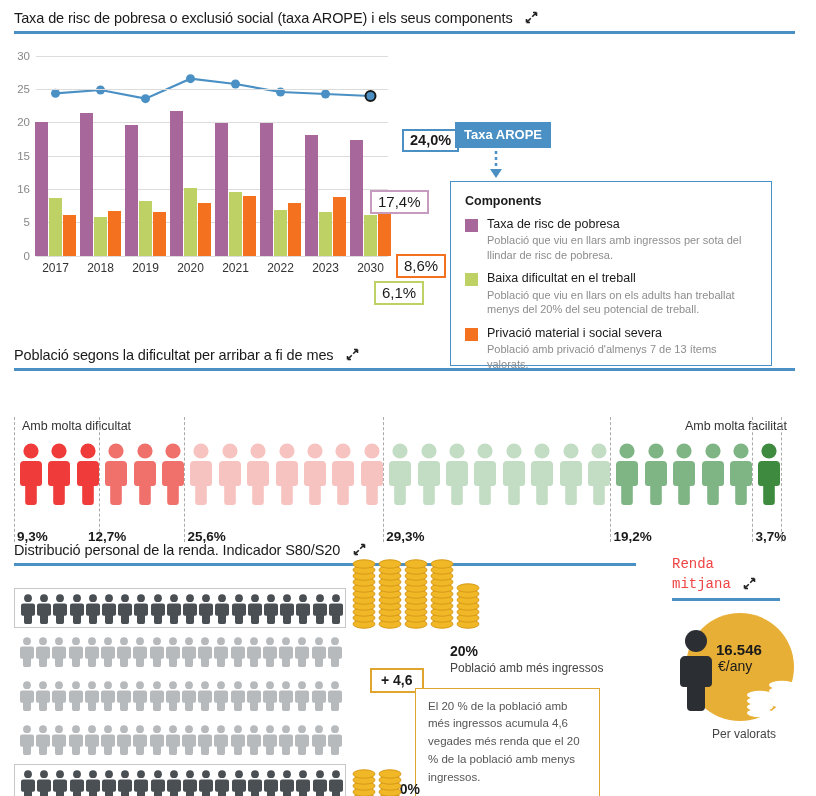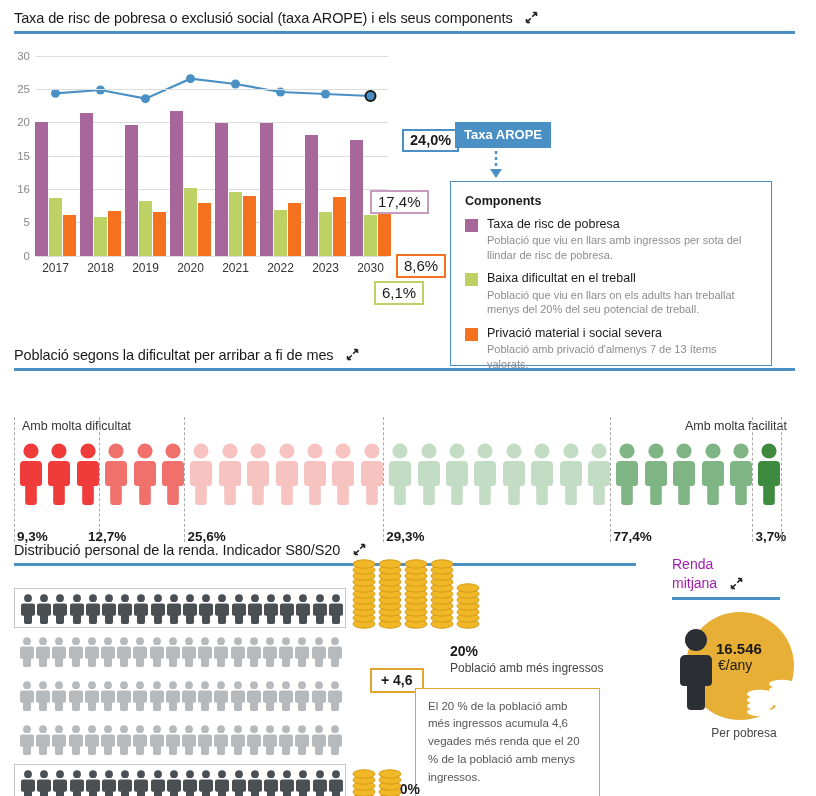--- a/index.html
+++ b/index.html
@@ -254,23 +254,24 @@
   }
 
   
   #sec-renda {
     position: absolute;
     left: 672px; top: 556px;
     width: 144px;
   }
   .renda-title {
     font-size: 14px;
-    color: #a21caf;
+    color: #ef4444;
     line-height: 1.25;
     white-space: nowrap;
+    font-family: Liberation Mono, monospace;
   }
   .renda-rule {
     height: 2.5px;
     background: #4a90c4;
     margin-top: 5px;
     width: 108px;
   }
   #renda-graphic {
     position: relative;
     margin-top: 10px;
@@ -544,21 +545,21 @@
           <path d="M4,18 h14 a4,4 0 0 1 4,4 v18 a3,3 0 0 1 -3,3 h-2.2 v16 a3,3 0 0 1 -3,3 h-5.6 a3,3 0 0 1 -3,-3 v-16 h-2.2 a3,3 0 0 1 -3,-3 v-18 a4,4 0 0 1 4,-4 z" fill="#7fb584"></path>
         </svg></div>
       <div class="person" style="left: 701.6px;"><svg viewBox="0 0 22 62" width="22" height="62">
           <circle cx="11" cy="8" r="7.6" fill="#7fb584"></circle>
           <path d="M4,18 h14 a4,4 0 0 1 4,4 v18 a3,3 0 0 1 -3,3 h-2.2 v16 a3,3 0 0 1 -3,3 h-5.6 a3,3 0 0 1 -3,-3 v-16 h-2.2 a3,3 0 0 1 -3,-3 v-18 a4,4 0 0 1 4,-4 z" fill="#7fb584"></path>
         </svg></div>
       <div class="person" style="left: 730px;"><svg viewBox="0 0 22 62" width="22" height="62">
           <circle cx="11" cy="8" r="7.6" fill="#7fb584"></circle>
           <path d="M4,18 h14 a4,4 0 0 1 4,4 v18 a3,3 0 0 1 -3,3 h-2.2 v16 a3,3 0 0 1 -3,3 h-5.6 a3,3 0 0 1 -3,-3 v-16 h-2.2 a3,3 0 0 1 -3,-3 v-18 a4,4 0 0 1 4,-4 z" fill="#7fb584"></path>
         </svg></div>
-      <div class="pct-label" style="left: 613.4px;">77,4%</div>
+      <div class="pct-label" style="left: 613.4px;">19,2%</div>
       <div class="divider" style="left: 752.4px;"></div>
       <div class="person" style="left: 758.4px;"><svg viewBox="0 0 22 62" width="22" height="62">
           <circle cx="11" cy="8" r="7.6" fill="#3e8a3f"></circle>
           <path d="M4,18 h14 a4,4 0 0 1 4,4 v18 a3,3 0 0 1 -3,3 h-2.2 v16 a3,3 0 0 1 -3,3 h-5.6 a3,3 0 0 1 -3,-3 v-16 h-2.2 a3,3 0 0 1 -3,-3 v-18 a4,4 0 0 1 4,-4 z" fill="#3e8a3f"></path>
         </svg></div>
       <div class="pct-label" style="left: 755.4px;">3,7%</div>
       <div class="divider" style="left: 780.8px;"></div>
     </div>
 </div>
 
@@ -1103,15 +1104,15 @@
           <ellipse cx="16" cy="34" rx="13" ry="4.2"></ellipse>
         <ellipse cx="38" cy="6" rx="13" ry="4.2"></ellipse>
           <ellipse cx="38" cy="12" rx="13" ry="4.2"></ellipse>
         <ellipse cx="38" cy="18" rx="13" ry="4.2"></ellipse>
           <ellipse cx="38" cy="24" rx="13" ry="4.2"></ellipse>
       </g>
     </svg>
 
     <div class="renda-amount">16.546</div>
     <div class="renda-unit">€/any</div>
-    <div class="renda-caption">Per pobresa</div>
+    <div class="renda-caption">Per valorats</div>
   </div>
 </div>
 
 </body></html>

